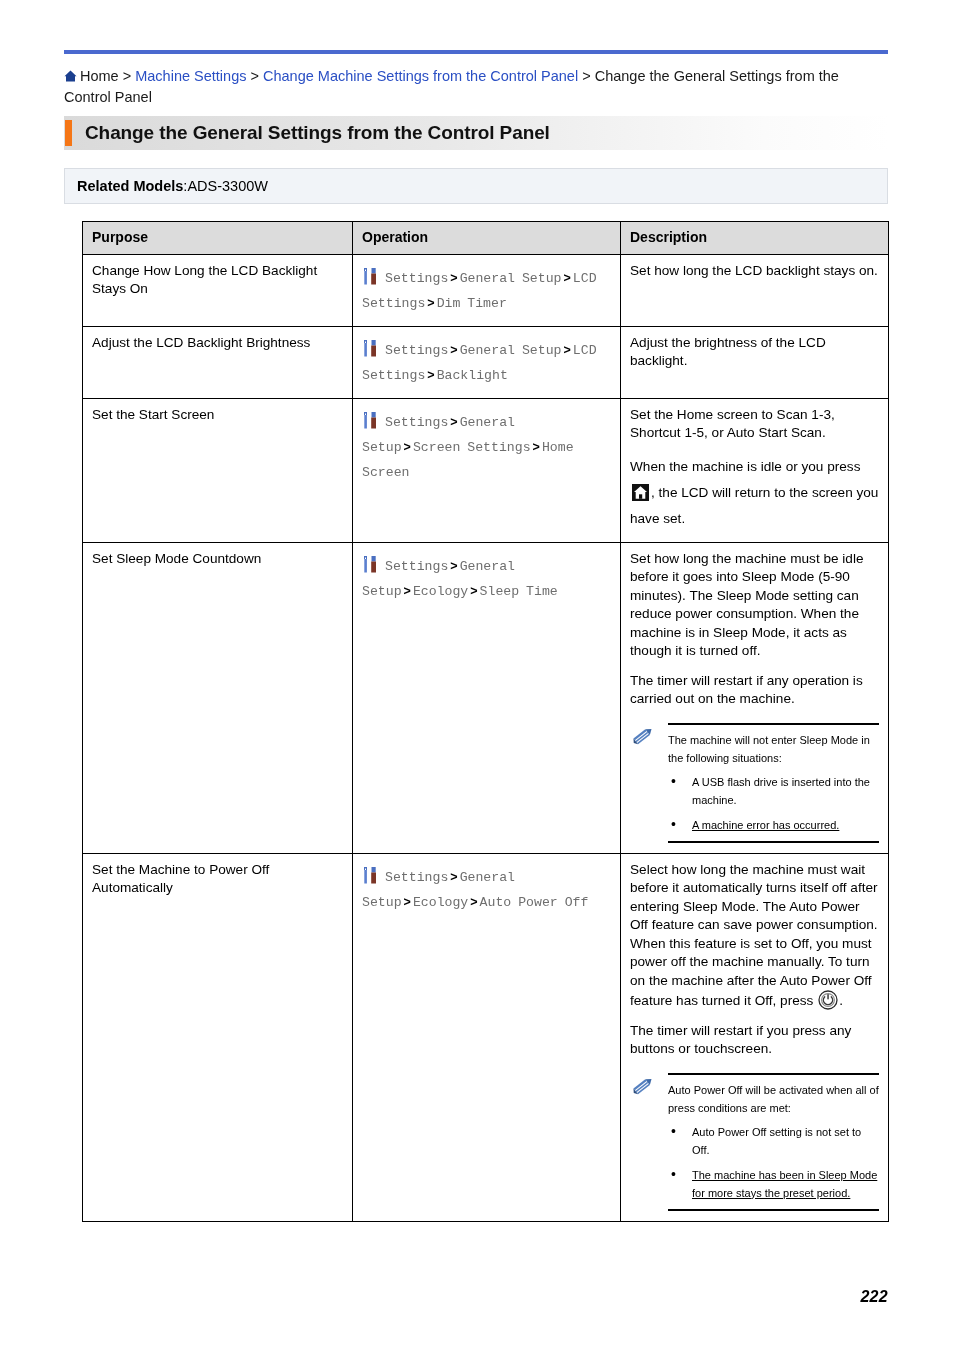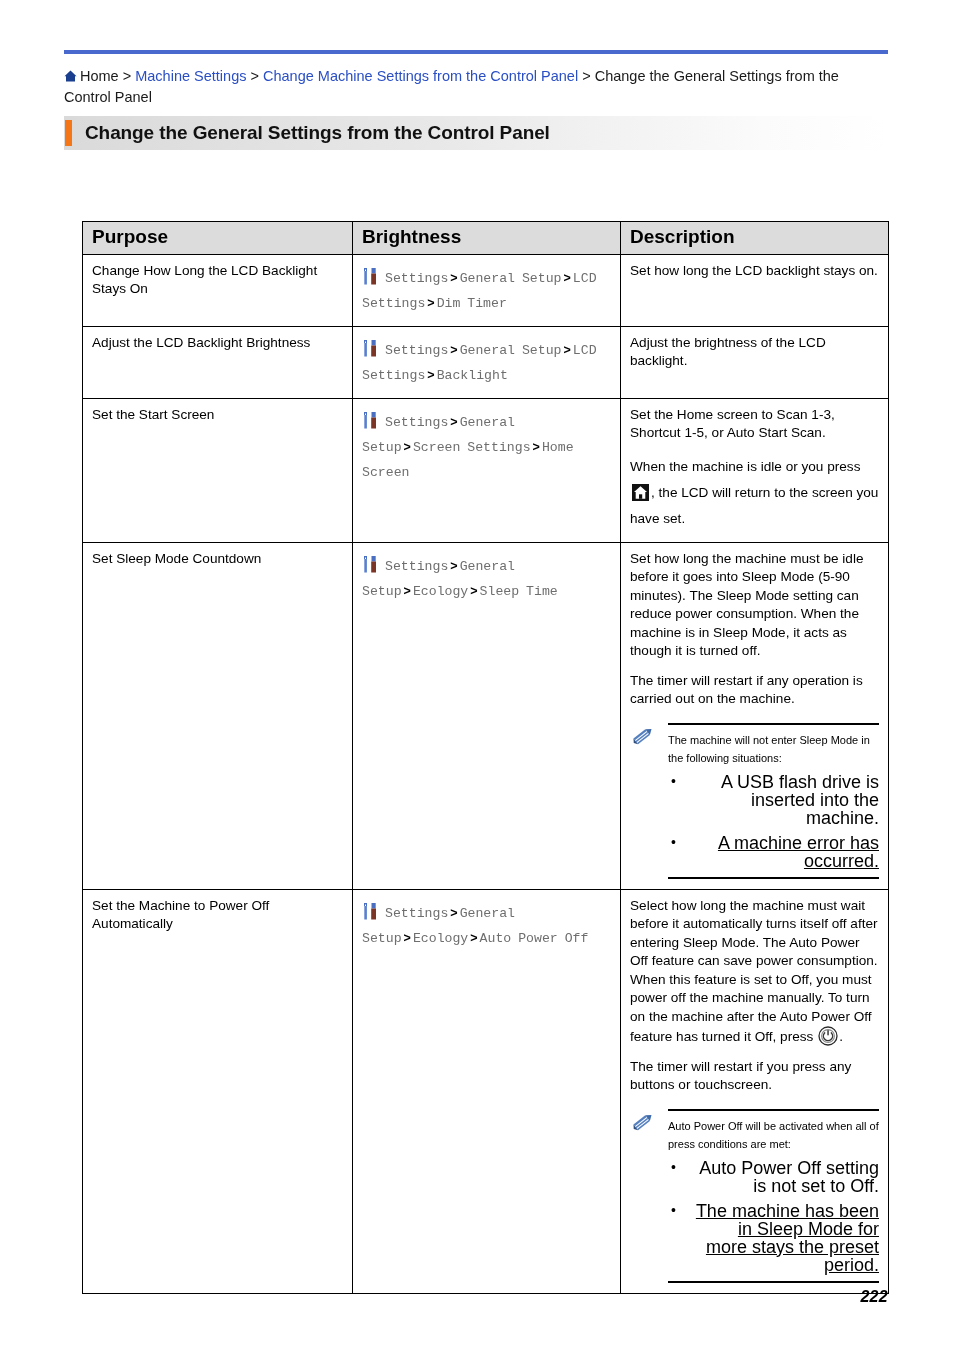--- a/index.html
+++ b/index.html
@@ -105,21 +105,21 @@
     border: 1px solid #000000;
     vertical-align: top;
     padding: 7px 9px 10px 9px;
     font-size: 13.6px;
     line-height: 18.5px;
     text-align: left;
   }
   .tbl th {
     background: #dcdcdc;
     font-weight: bold;
-    font-size: 19px;
+    font-size: 14px;
     padding: 6px 9px 7px 9px;
   }
   .col-purpose { width: 270px; }
   .col-operation { width: 268px; }
   .col-description { width: 268px; }
 
   
   .op {
     font-family: "Liberation Mono", "DejaVu Sans Mono", monospace;
     font-size: 13.2px;
@@ -187,22 +187,21 @@
   .note-list {
     margin: 6px 0 0 0;
     padding: 0;
     list-style: none;
   }
   .note-list li {
     position: relative;
     padding-left: 24px;
     margin-bottom: 7px;
     line-height: 18px;
-    font-size: 18px;
-    text-align: right;
+    font-size: 11px;
   }
   .note-list li:last-child { margin-bottom: 0; text-decoration: underline; }
   .note-list li:before {
     content: "\2022";
     position: absolute;
     left: 3px;
     top: -1px;
     font-size: 14px;
   }
 
@@ -231,26 +230,31 @@
         <path d="M6.5 0.5 L12.5 6.2 L11 6.2 L11 11.5 L2 11.5 L2 6.2 L0.5 6.2 Z" fill="#1b3f8f"></path>
       </svg>
     </span><span class="bc-plain">Home</span><span class="bc-sep"> &gt; </span><span class="bc-link">Machine Settings</span><span class="bc-sep"> &gt; </span><span class="bc-link">Change Machine Settings from the Control Panel</span><span class="bc-sep"> &gt; </span><span class="bc-plain">Change the General Settings from the Control Panel</span>
   </div>
 
   <div class="title-wrap">
     <div class="title-bar"></div>
     <div class="title-text">Change the General Settings from the Control Panel</div>
   </div>
 
+  <div class="related-box">
+    <span class="related-label">Related Models</span>
+      <span>: </span>
+      <span>ADS-3300W</span>
+  </div>
 
   <table class="tbl">
     <thead>
       <tr>
         <th class="col-purpose">Purpose</th>
-        <th class="col-operation">Brightness</th>
+        <th class="col-operation">Operation</th>
         <th class="col-description">Description</th>
       </tr>
     </thead>
     <tbody>
 
       <tr>
         <td>Change How Long the LCD Backlight Stays On</td>
         <td>
           <div class="op">
             <span class="settings-icon">

